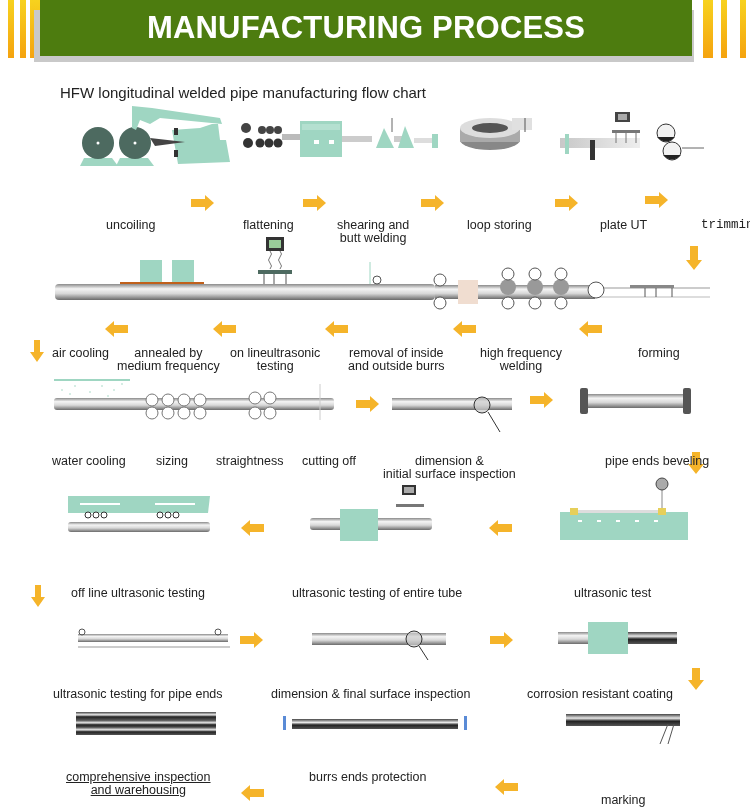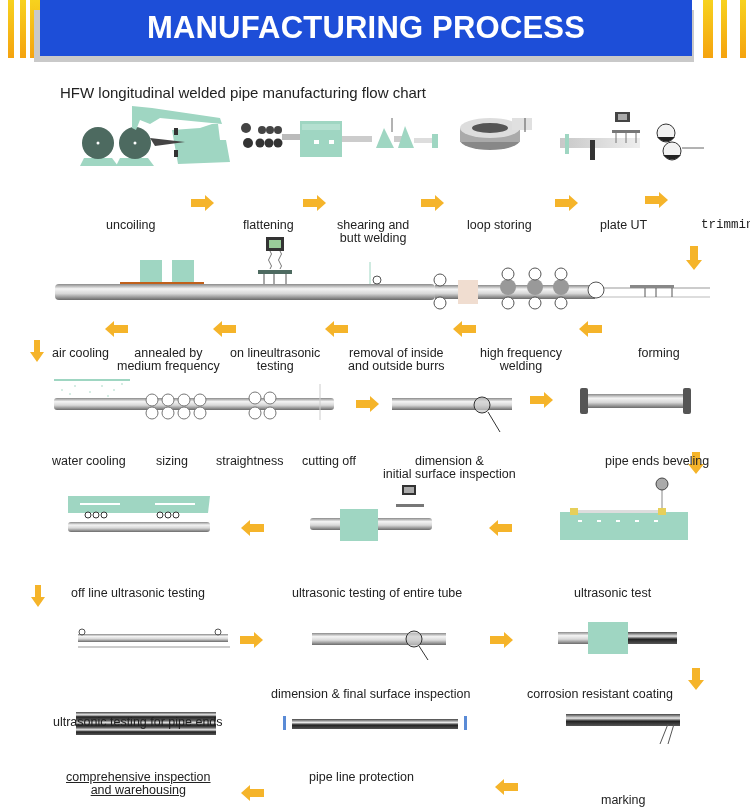--- a/index.html
+++ b/index.html
@@ -2,21 +2,21 @@
 <html><head>
 <meta charset="utf-8">
 <style>
   html,body{margin:0;padding:0;background:#fff;}
   body{width:750px;height:811px;position:relative;overflow:hidden;font-family:"Liberation Sans",sans-serif;color:#222;}
   .abs{position:absolute;}
   
   .stripe{position:absolute;top:0;width:6px;height:58px;background:linear-gradient(#f7d21e,#f5a30f);}
   .stripe.wide{width:10px;}
   .banner-shadow{position:absolute;left:34px;top:10px;width:660px;height:52px;background:#c9c9c9;}
-  .banner{position:absolute;left:40px;top:0;width:652px;height:56px;background:#1d4ed8;display:flex;align-items:center;justify-content:center;}
+  .banner{position:absolute;left:40px;top:0;width:652px;height:56px;background:#4d7c0f;display:flex;align-items:center;justify-content:center;}
   .banner-title{color:#fff;font-weight:bold;font-size:31px;letter-spacing:0.2px;}
   .subtitle{position:absolute;left:60px;top:84px;font-size:15px;color:#222;}
   .lbl{position:absolute;font-size:12.5px;color:#222;text-align:center;line-height:13px;white-space:nowrap;}
   svg{overflow:visible;}
 </style>
 </head>
 <body>
 
 <div class="stripe" style="left:8px;"></div>
 <div class="stripe" style="left:20px;"></div>
@@ -334,20 +334,20 @@
 <div class="lbl" style="left:216px;top:455px;">straightness</div>
 <div class="lbl" style="left:302px;top:455px;">cutting off</div>
 <div class="lbl" style="left:383px;top:455px;white-space:pre-line;">dimension &amp;
 initial surface inspection</div>
 <div class="lbl" style="left:577px;top:455px;margin-left:28px;">pipe ends beveling</div>
 
 <div class="lbl" style="left:574px;top:587px;">ultrasonic test</div>
 <div class="lbl" style="left:292px;top:587px;">ultrasonic testing of entire tube</div>
 <div class="lbl" style="left:71px;top:587px;">off line ultrasonic testing</div>
 
-<div class="lbl" style="left:53px;top:688px;margin-top:28px;">ultrasonic testing for pipe ends</div>
+<div class="lbl" style="left:53px;top:688px;">ultrasonic testing for pipe ends</div>
 <div class="lbl" style="left:271px;top:688px;">dimension &amp; final surface inspection</div>
 <div class="lbl" style="left:527px;top:688px;">corrosion resistant coating</div>
 
 <div class="lbl" style="left:601px;top:794px;">marking</div>
-<div class="lbl" style="left:309px;top:771px;">pipe line protection</div>
+<div class="lbl" style="left:309px;top:771px;">burrs ends protection</div>
 <div class="lbl" style="left:66px;top:771px;white-space:pre-line;text-decoration:underline;">comprehensive inspection
 and warehousing</div>
 
 </body></html>

